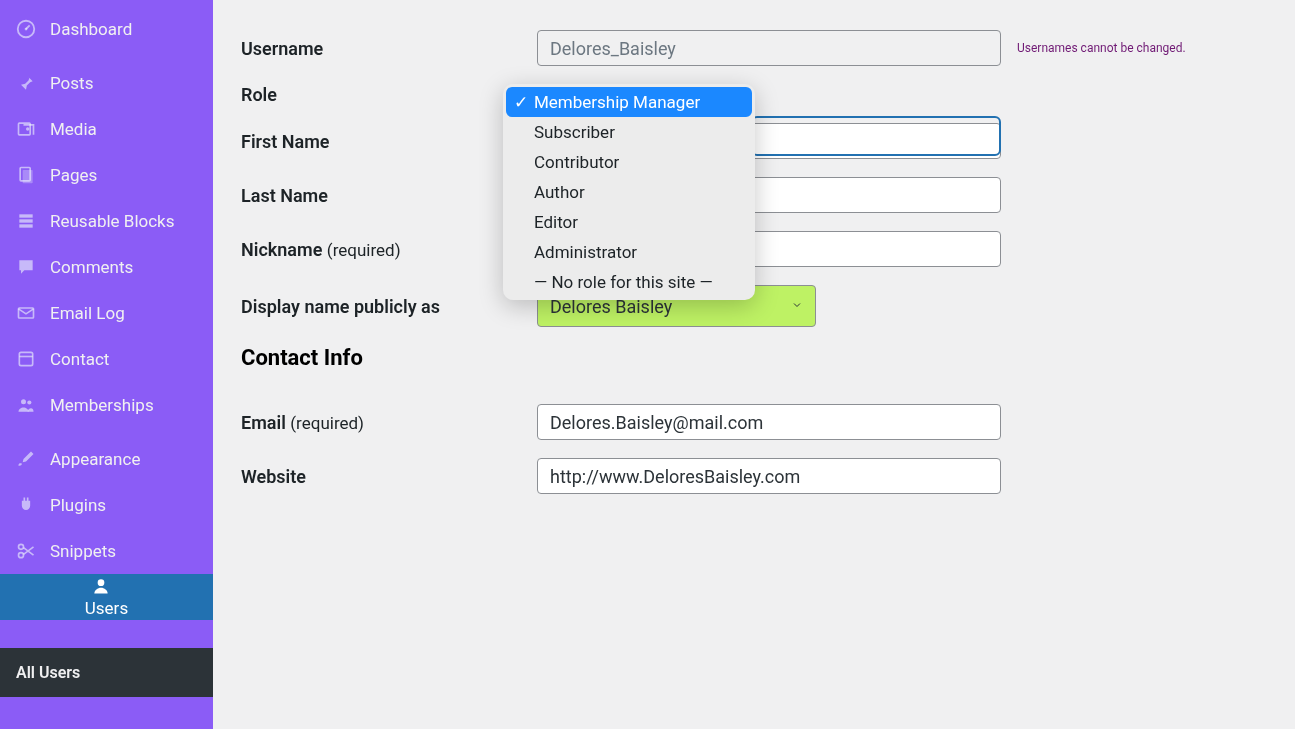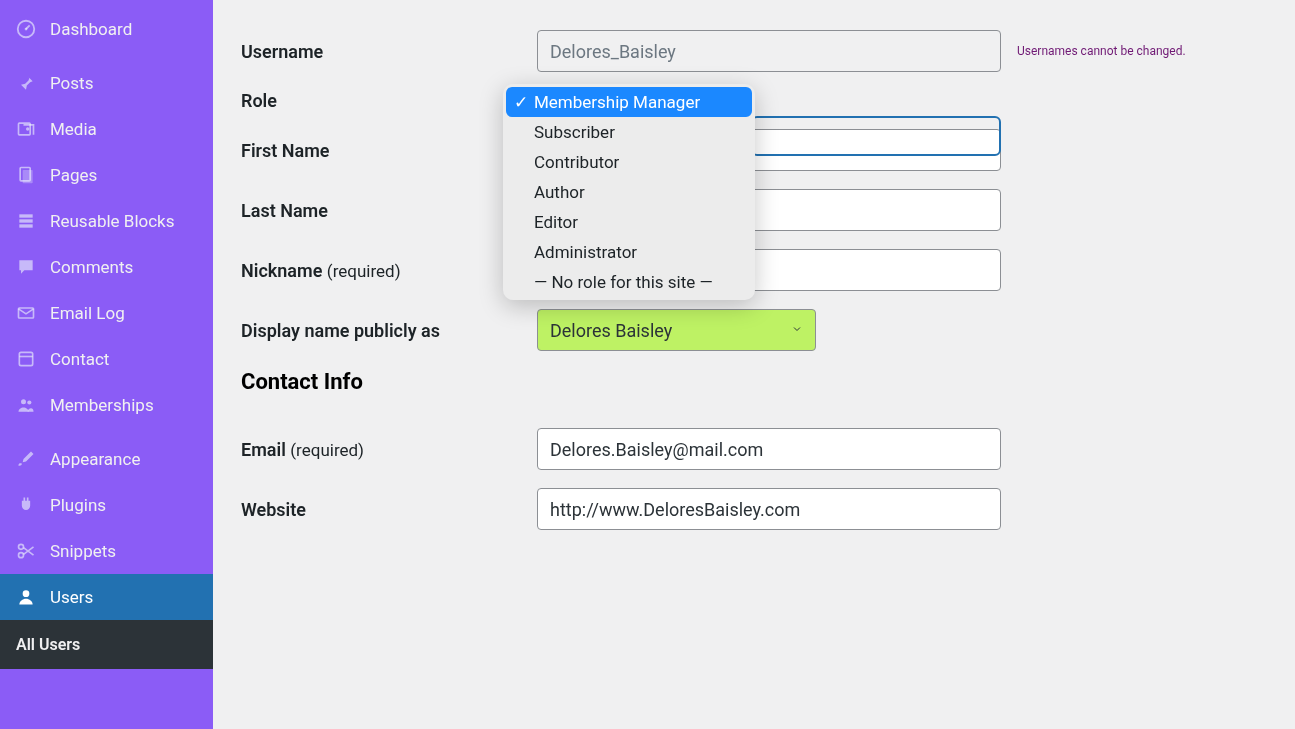--- a/index.html
+++ b/index.html
@@ -1,31 +1,31 @@
 <!DOCTYPE html>
 <html><head>
 <meta charset="utf-8">
 <style>
 * { box-sizing: border-box; margin: 0; padding: 0; }
 body { font-family: -apple-system, BlinkMacSystemFont, "Segoe UI", Roboto, sans-serif; background: #f0f0f1; color: #1d2327; }
 .wrap { display: flex; width: 1295px; height: 729px; overflow: hidden; }
 .sidebar { width: 213px; background: #8b5cf6; color: #f0f0f1; flex-shrink: 0; padding-top: 6px; }
 .sidebar .item { display: flex; align-items: center; height: 46px; padding: 0 14px; cursor: pointer; font-size: 17px; color: #f0f0f1; }
 .sidebar .item .icon { width: 24px; height: 24px; margin-right: 12px; display: flex; align-items: center; justify-content: center; color: rgba(240,246,252,0.6); }
-.sidebar .item.current { background: #2271b1; color: #fff; position: relative; }
+.sidebar .item.current { background: #2271b1; color: #fff; position: relative; flex-direction: column; }
 .sidebar .item.current .icon { color: #fff; }
 .sidebar .item.current::after { content: ""; position: absolute; right: -9px; top: 50%; transform: translateY(-50%); border-top: 9px solid transparent; border-bottom: 9px solid transparent; border-right: 9px solid #f0f0f1; }
-.sidebar .sub { background: #2c3338; padding: 8px 0; }
+.sidebar .sub { background: #2c3338; padding: 8px 0; margin-top: 28px; }
 .sidebar .sub .subitem { padding: 7px 16px; font-size: 16px; color: #f0f0f1; cursor: pointer; font-weight: 600; }
 .main { flex: 1; padding: 30px 28px; position: relative; }
 .form-row { display: flex; align-items: center; margin-bottom: 18px; }
 .form-row .label { width: 296px; font-size: 18px; font-weight: 600; color: #1d2327; }
 .form-row .label .req { font-weight: 400; font-size: 17px; }
 .form-row .field { display: flex; align-items: center; }
-input[type=text], input[type=email], input[type=url] { width: 464px; height: 42px; padding: 0 12px; font-size: 18px; border: 1px solid #8c8f94; border-radius: 4px; background: #fff; color: #2c3338; font-family: inherit; }
+input[type=text], input[type=email], input[type=url] { width: 464px; height: 36px; padding: 0 12px; font-size: 18px; border: 1px solid #8c8f94; border-radius: 4px; background: #fff; color: #2c3338; font-family: inherit; }
 input[readonly] { background: #f0f0f1; color: #6c7781; }
 .hint { margin-left: 16px; font-size: 12px; color: #701a75; }
 .select-display { width: 279px; height: 42px; padding: 0 12px; font-size: 18px; border: 1px solid #8c8f94; border-radius: 4px; background: #bef264; color: #2c3338; display: flex; align-items: center; justify-content: space-between; cursor: pointer; }
 .chev { font-size: 12px; color: #2c3338; }
 .section-heading { font-size: 22px; font-weight: 700; color: #000000; margin: 10px 0 34px; }
 .dropdown { position: absolute; left: 290px; top: 84px; width: 252px; background: #ececec; border-radius: 10px; box-shadow: 0 6px 24px rgba(0,0,0,0.22); z-index: 20; padding: 3px; }
 .dropdown .opt { display: flex; align-items: center; padding: 5px 10px 5px 8px; font-size: 17px; color: #1d2327; border-radius: 6px; cursor: pointer; }
 .dropdown .opt .chk { width: 20px; display: inline-block; }
 .dropdown .opt.sel { background: #1b88ff; color: #fff; }
 .role-box-outline { position: absolute; left: 538px; top: 116px; width: 250px; height: 40px; border: 2px solid #2271b1; border-radius: 6px; }

